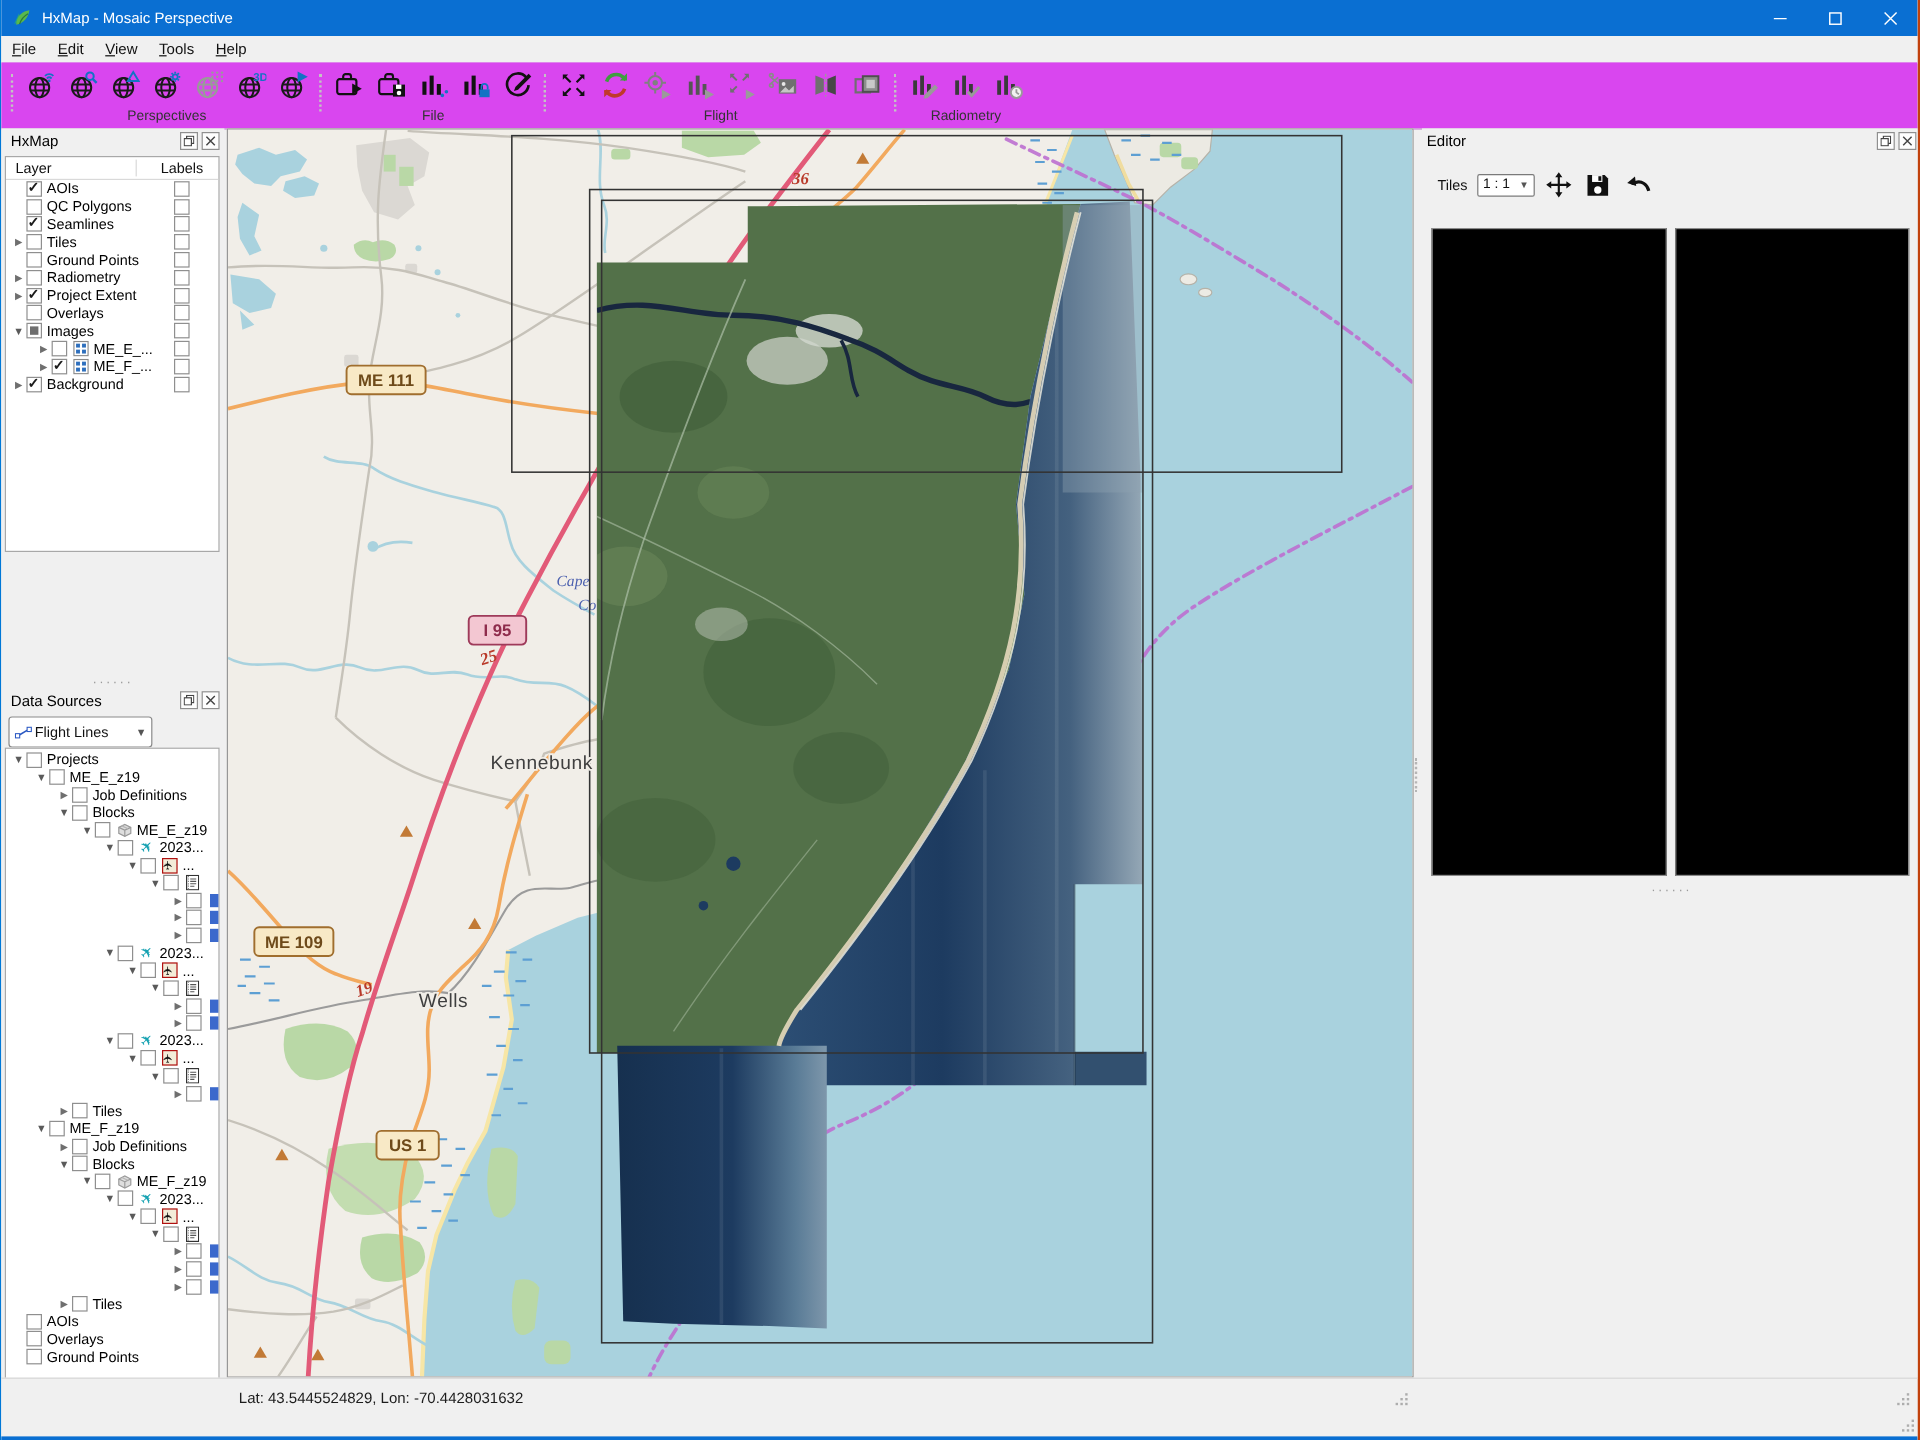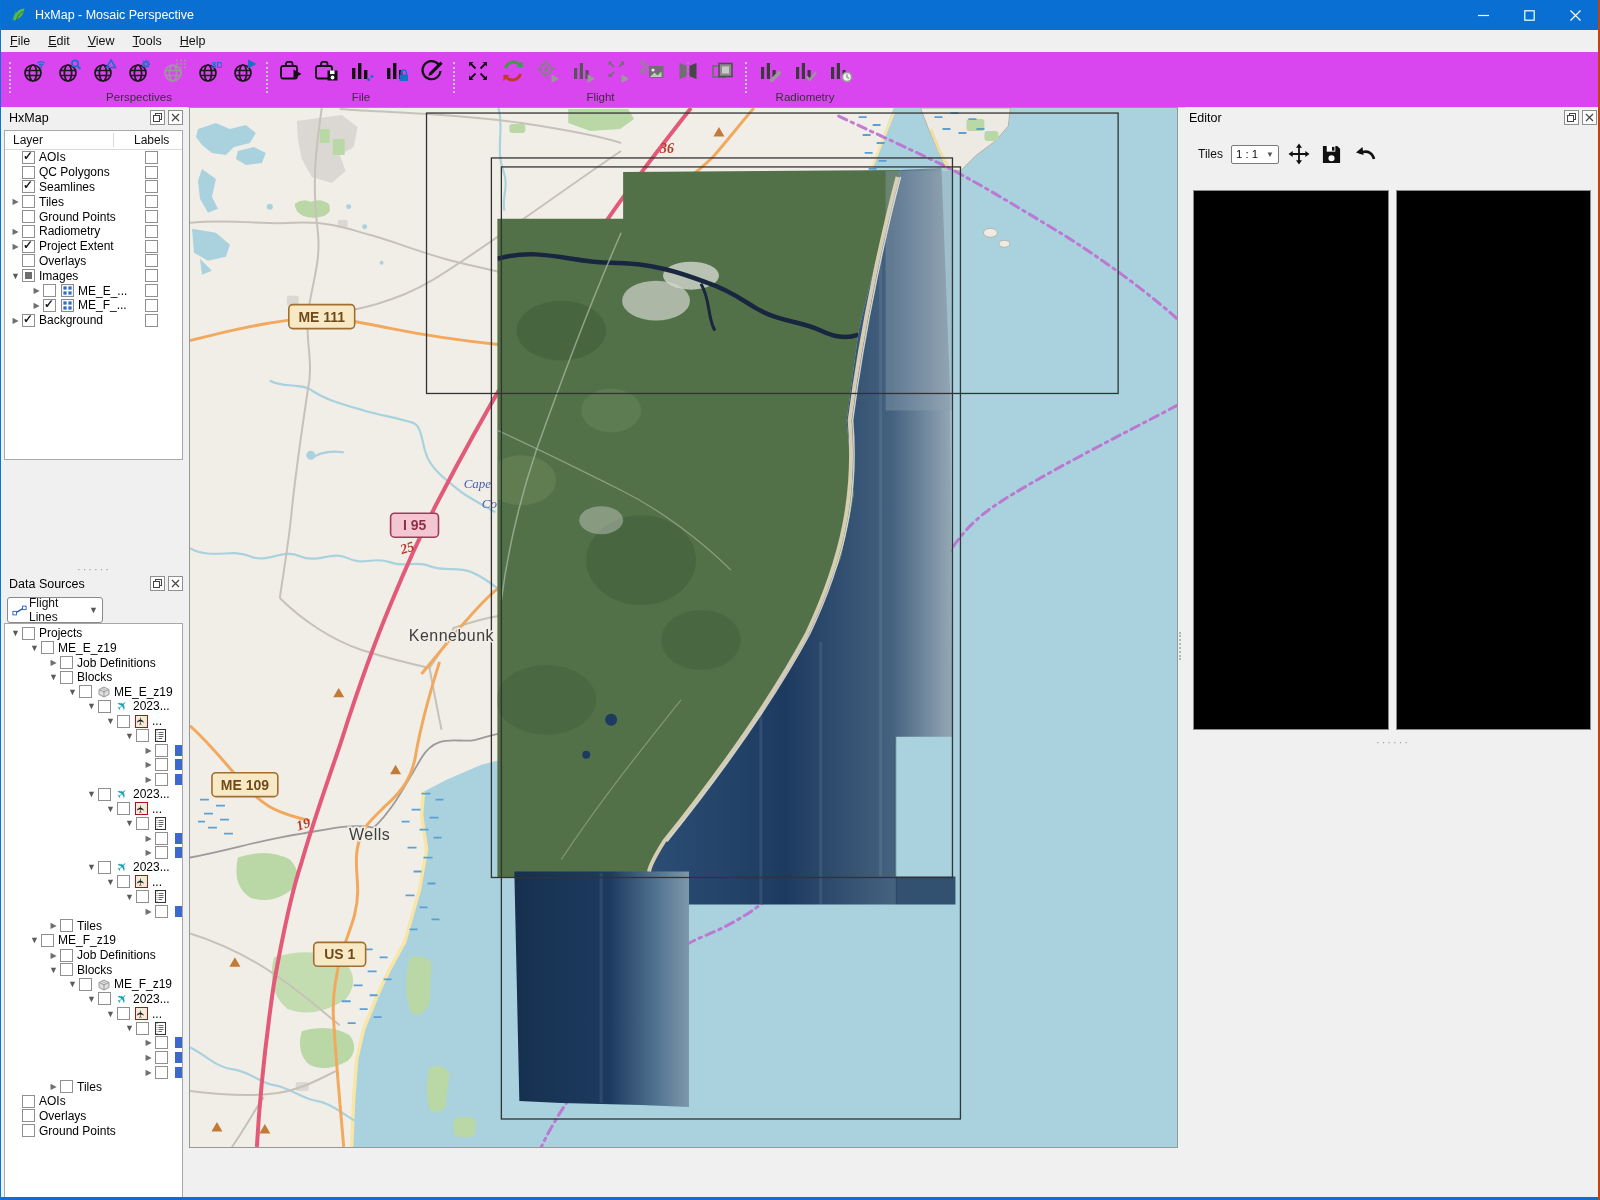--- a/index.html
+++ b/index.html
@@ -40,21 +40,21 @@
   .ticon{display:inline-flex;width:15px;justify-content:center;margin-right:3px;flex:none;}
   .cutmark{width:8px;height:11px;background:#3b69cc;margin-left:3px;flex:none;}
   .splitter-dots{color:#9a9a9a;font-size:11px;letter-spacing:2px;text-align:center;}
   
   #layers-content{position:absolute;left:3px;top:23px;width:179px;height:330px;}
   .col-header{display:flex;height:18px;border-bottom:1px solid #d9d9d9;align-items:center;font-size:12px;}
   .col-header .c1{padding-left:8px;flex:1;}
   .col-header .c2{width:48px;border-left:1px solid #d9d9d9;padding-left:20px;}
   .lab-cbx{margin-left:auto;margin-right:24px;}
   
-  #ds-combo{position:absolute;left:6px;top:24px;width:96px;height:21px;border:1px solid #8a8a8a;border-radius:3px;background:#fff;display:flex;align-items:center;padding:12px 4px;box-sizing:border-box;}
+  #ds-combo{position:absolute;left:6px;top:24px;width:120px;height:21px;border:1px solid #8a8a8a;border-radius:3px;background:#fff;display:flex;align-items:center;padding:12px 4px;box-sizing:border-box;}
   #ds-combo .arr{margin-left:auto;color:#555;font-size:9px;}
   #ds-content{position:absolute;left:3px;top:50px;width:179px;height:629px;}
   
   #map-wrap{position:absolute;left:188px;top:107px;width:989px;height:1041px;border:1px solid #979797;box-sizing:border-box;background:#f1eee8;}
   
   .dock-right{position:absolute;left:1184px;top:107px;width:416px;height:1041px;background:#f0f0f0;}
   #editor-controls{position:absolute;left:0;top:32px;height:30px;display:flex;align-items:center;padding-left:13px;}
   #zoom-combo{width:48px;height:19px;border:1px solid #7a7a7a;border-radius:2px;background:#fff;display:flex;align-items:center;padding:0 4px;margin-left:8px;box-sizing:border-box;font-size:11.5px;}
   #zoom-combo .arr{margin-left:auto;color:#555;font-size:8px;}
   .ed-btn{width:26px;height:24px;margin-left:7px;display:flex;align-items:center;justify-content:center;}
@@ -1027,14 +1027,41 @@
               <path d="M9.5 4L3 9.5l7.5 2.5z" fill="#111"></path>
             </svg>
         </span>
       </div>
       <div class="black-pane" style="left:8px;top:83px;width:196px;height:540px;"></div>
       <div class="black-pane" style="left:211px;top:83px;width:195px;height:540px;"></div>
     </div>
     <div class="splitter-dots" style="position:absolute;left:0;top:629px;width:416px;">······</div>
   </div>
 
+  <div class="statusbar">
+    <span class="coords">Lat: 43.5445524829, Lon: -70.4428031632</span>
+    <span class="grip" style="left:1162px;top:12px;">
+        <i style="left:0;top:8px"></i>
+        <i style="left:4px;top:8px"></i>
+        <i style="left:8px;top:8px"></i>
+        <i style="left:4px;top:4px"></i>
+        <i style="left:8px;top:4px"></i>
+        <i style="left:8px;top:0"></i>
+      </span>
+    <span class="grip" style="left:1580px;top:12px;">
+        <i style="left:0;top:8px"></i>
+        <i style="left:4px;top:8px"></i>
+        <i style="left:8px;top:8px"></i>
+        <i style="left:4px;top:4px"></i>
+        <i style="left:8px;top:4px"></i>
+        <i style="left:8px;top:0"></i>
+      </span>
+    <span class="grip" style="left:1584px;top:34px;">
+        <i style="left:0;top:8px"></i>
+        <i style="left:4px;top:8px"></i>
+        <i style="left:8px;top:8px"></i>
+        <i style="left:4px;top:4px"></i>
+        <i style="left:8px;top:4px"></i>
+        <i style="left:8px;top:0"></i>
+      </span>
+  </div>
   <div class="bottom-border"></div>
 </div>
 
 </body></html>

